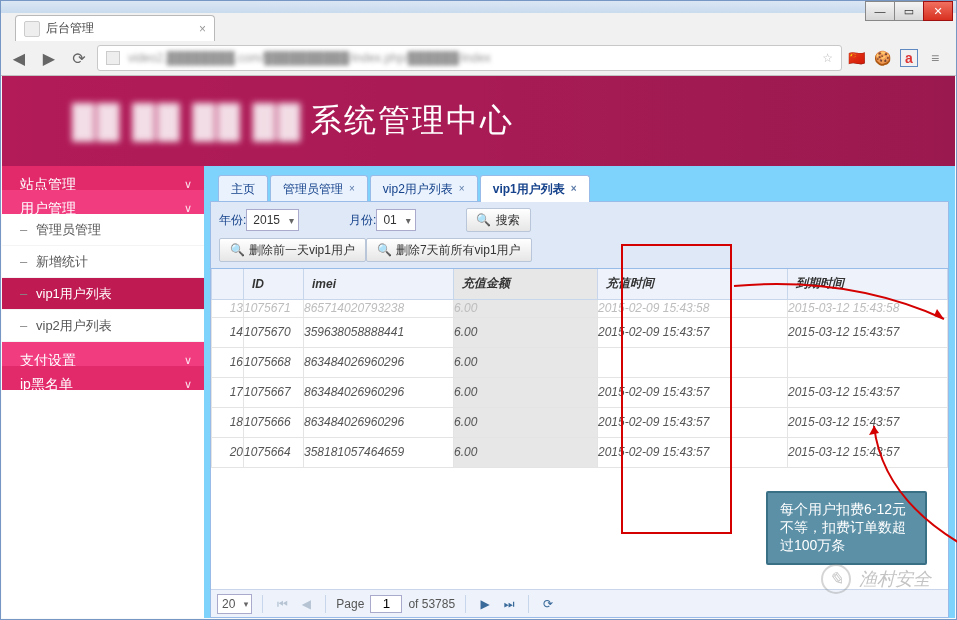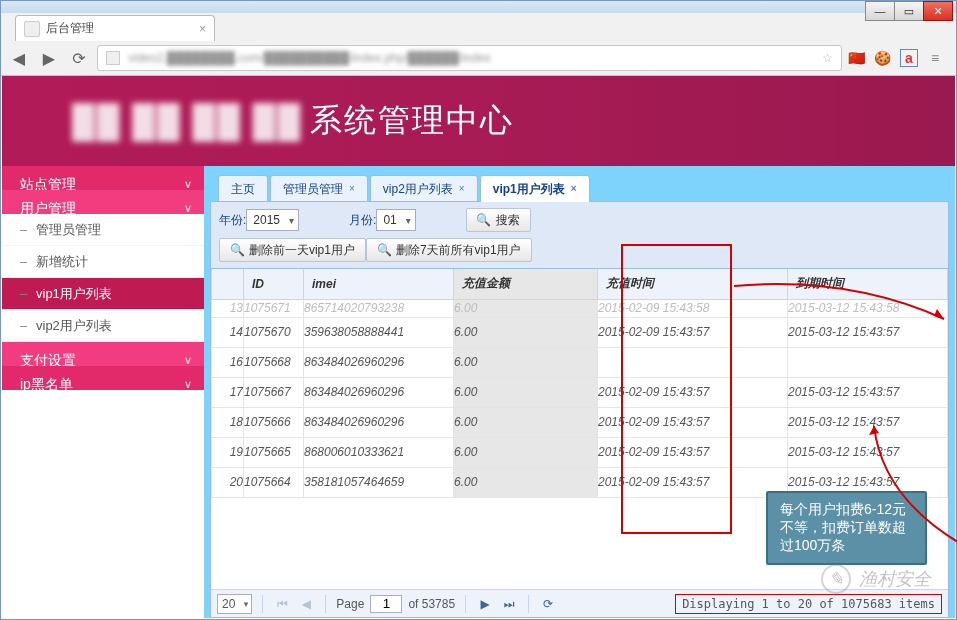--- a/index.html
+++ b/index.html
@@ -253,28 +253,20 @@
                 </tr>
                 <tr>
                   <td class="c-idx">18</td>
                   <td class="c-id">1075666</td>
                   <td class="c-imei">863484026960296</td>
                   <td class="c-amt amt-hi">6.00</td>
                   <td class="c-ct">2015-02-09 15:43:57</td>
                   <td class="c-et">2015-03-12 15:43:57</td>
                 </tr>
                 <tr>
-                  <td class="c-idx">19</td>
-                  <td class="c-id">1075665</td>
-                  <td class="c-imei">868006010333621</td>
-                  <td class="c-amt amt-hi">6.00</td>
-                  <td class="c-ct">2015-02-09 15:43:57</td>
-                  <td class="c-et">2015-03-12 15:43:57</td>
-                </tr>
-                <tr>
                   <td class="c-idx">20</td>
                   <td class="c-id">1075664</td>
                   <td class="c-imei">358181057464659</td>
                   <td class="c-amt amt-hi">6.00</td>
                   <td class="c-ct">2015-02-09 15:43:57</td>
                   <td class="c-et">2015-03-12 15:43:57</td>
                 </tr>
               </tbody>
           </table>
 
@@ -289,21 +281,20 @@
             <span class="pbtn disabled">◀</span>
             <span class="sep"></span>
             <span>Page</span>
             <input class="page-input" value="1" style="">
             <span>of 53785</span>
             <span class="sep"></span>
             <span class="pbtn">▶</span>
             <span class="pbtn">⏭</span>
             <span class="sep"></span>
             <span class="pbtn">⟳</span>
-            <span class="pager-right">Displaying 1 to 20 of 1075683 items</span>
           </div>
         </div>
 
         <div class="red-box" style="left:417px; top:78px; width:111px; height:290px;"></div>
 
         <svg class="arrow-path" style="left:525px; top:115px; width:230px; height:45px;" viewBox="0 0 230 45">
           <path d="M 5 5 Q 120 -5 215 38" stroke="#d40000" stroke-width="2" fill="none"></path>
           <path d="M 215 38 l -10 -3 l 3 -7 z" fill="#d40000"></path>
         </svg>
 

